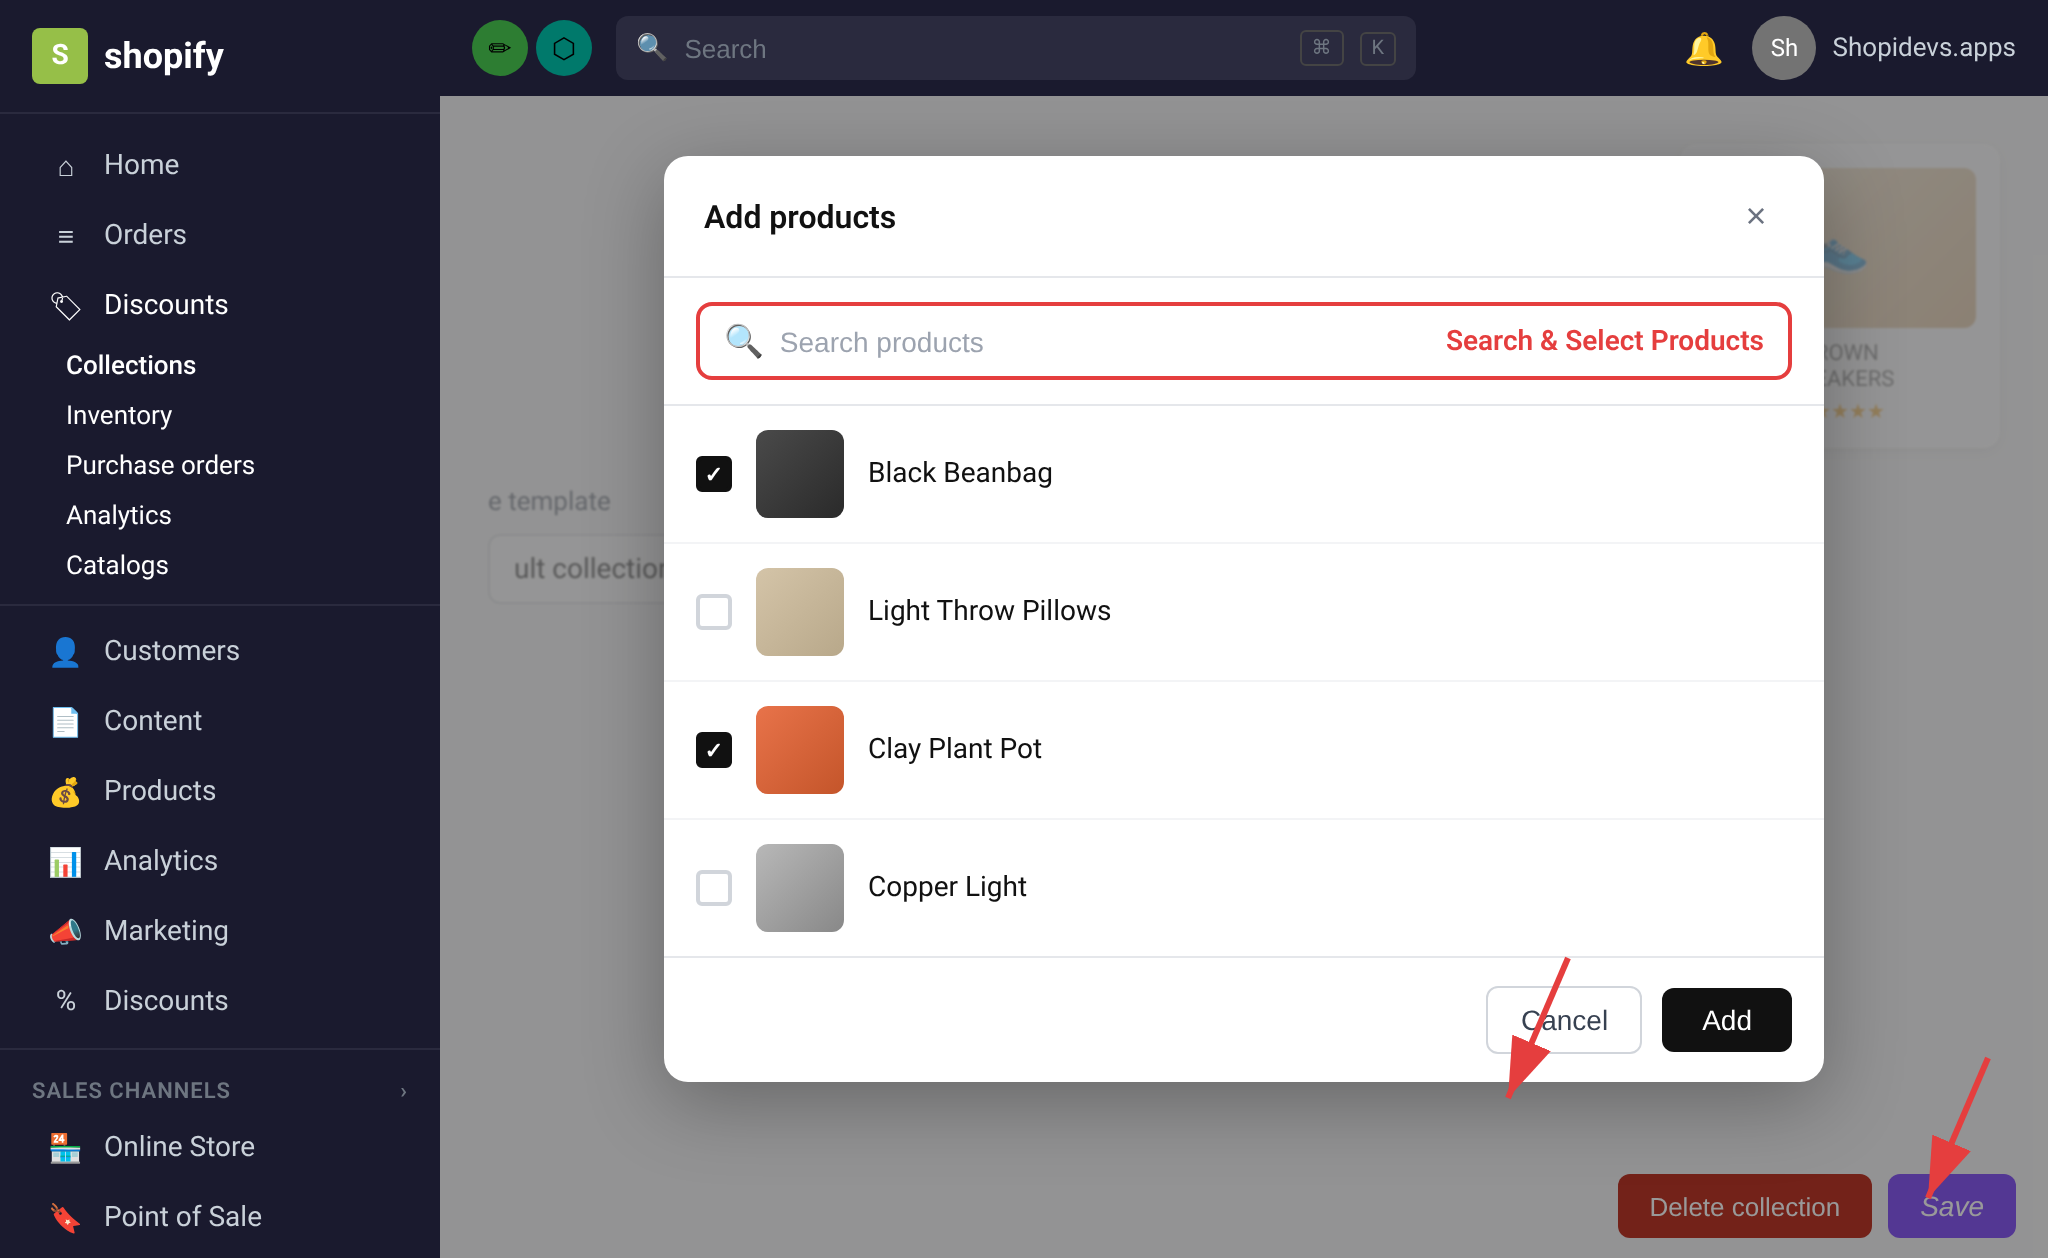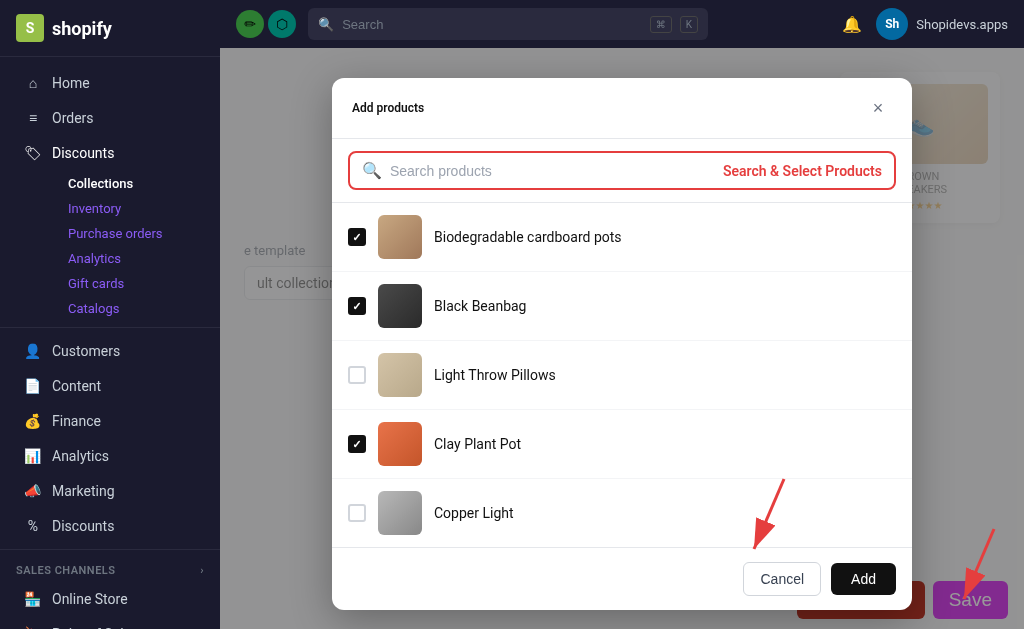--- a/index.html
+++ b/index.html
@@ -7,57 +7,57 @@
 
     
     .sidebar { width: 220px; background: #1a1a2e; height: 100%; display: flex; flex-direction: column; flex-shrink: 0; overflow-y: auto; }
     .sidebar-logo { display: flex; align-items: center; gap: 8px; padding: 14px 16px; border-bottom: 1px solid #2a2a3e; }
     .sidebar-logo-icon { width: 28px; height: 28px; background: #96bf48; border-radius: 4px; display: flex; align-items: center; justify-content: center; color: white; font-weight: bold; font-size: 14px; }
     .sidebar-logo-text { color: white; font-size: 18px; font-weight: 700; }
     .sidebar-nav { flex: 1; padding: 8px 0; }
     .sidebar-item { display: flex; align-items: center; gap: 10px; padding: 8px 16px; color: #c9d1d9; font-size: 14px; cursor: pointer; border-radius: 6px; margin: 1px 8px; }
     .sidebar-item.active { color: white; }
     .sidebar-item .icon { width: 18px; height: 18px; display: flex; align-items: center; justify-content: center; flex-shrink: 0; }
-    .sidebar-sub { padding-left: 42px; margin-left: 18px; }
-    .sidebar-sub-item { display: block; padding: 5px 8px; color: #8b5cf6; font-size: 13px; cursor: pointer; border-radius: 4px; }
+    .sidebar-sub { padding-left: 25px; }
+    .sidebar-sub-item { display: block; padding: 5px 8px; color: #ffffff; font-size: 13px; cursor: pointer; border-radius: 4px; }
     .sidebar-sub-item.active { color: white; font-weight: 500; }
     .sidebar-section-title { padding: 8px 16px 4px; color: #6e7681; font-size: 11px; font-weight: 600; text-transform: uppercase; letter-spacing: 0.5px; display: flex; align-items: center; justify-content: space-between; }
     .sidebar-divider { height: 1px; background: #2a2a3e; margin: 6px 0; }
 
     
     .main { flex: 1; display: flex; flex-direction: column; overflow: hidden; position: relative; }
 
     
     .topbar { height: 48px; background: #1a1a2e; display: flex; align-items: center; padding: 0 16px; gap: 12px; }
     .topbar-search { flex: 1; max-width: 400px; background: #2a2a3e; border-radius: 6px; display: flex; align-items: center; padding: 0 10px; gap: 8px; height: 32px; }
     .topbar-search input { background: transparent; border: none; outline: none; color: #c9d1d9; font-size: 13px; flex: 1; }
     .topbar-search input::placeholder { color: #6e7681; }
     .topbar-icons { display: flex; align-items: center; gap: 8px; margin-left: auto; }
     .topbar-icon-btn { width: 32px; height: 32px; border-radius: 50%; display: flex; align-items: center; justify-content: center; color: #c9d1d9; cursor: pointer; }
-    .topbar-avatar { width: 32px; height: 32px; border-radius: 50%; background: #0369a1; display: flex; align-items: center; justify-content: center; color: white; font-size: 12px; font-weight: 700; }
+    .topbar-avatar { width: 32px; height: 32px; border-radius: 50%; background: #737373; display: flex; align-items: center; justify-content: center; color: white; font-size: 12px; font-weight: 400; }
     .topbar-store { color: #c9d1d9; font-size: 13px; }
     .topbar-ext-icons { display: flex; gap: 4px; }
     .ext-icon { width: 28px; height: 28px; border-radius: 50%; display: flex; align-items: center; justify-content: center; font-size: 14px; }
     .ext-icon.green { background: #2d7d32; }
     .ext-icon.teal { background: #00796b; }
     .kbd { background: #2a2a3e; color: #6e7681; font-size: 10px; padding: 2px 5px; border-radius: 3px; border: 1px solid #444; }
 
     
     .content { flex: 1; background: #f6f6f7; overflow: auto; padding: 24px; position: relative; }
     
     
     .bg-content { position: relative; filter: blur(0.5px); opacity: 0.4; }
 
     
     .modal-overlay { position: absolute; top: 0; left: 0; right: 0; bottom: 0; background: rgba(0,0,0,0.4); z-index: 10; display: flex; align-items: flex-start; justify-content: center; padding-top: 30px; }
 
     
     .modal { background: white; border-radius: 12px; width: 580px; max-height: 570px; display: flex; flex-direction: column; box-shadow: 0 10px 40px rgba(0,0,0,0.3); overflow: hidden; }
     .modal-header { display: flex; align-items: center; justify-content: space-between; padding: 16px 20px; border-bottom: 1px solid #e5e7eb; }
-    .modal-title { font-size: 12px; font-weight: 600; color: #111; }
+    .modal-title { font-size: 16px; font-weight: 600; color: #111; }
     .modal-close { width: 28px; height: 28px; border-radius: 50%; display: flex; align-items: center; justify-content: center; cursor: pointer; color: #6b7280; border: none; background: none; font-size: 18px; }
     .modal-search { padding: 12px 16px; border-bottom: 1px solid #e5e7eb; }
     .modal-search-box { display: flex; align-items: center; gap: 8px; border: 2px solid #e53e3e; border-radius: 8px; padding: 8px 12px; }
     .modal-search-box input { flex: 1; border: none; outline: none; font-size: 14px; color: #374151; }
     .modal-search-box input::placeholder { color: #9ca3af; }
     .modal-search-label { color: #e53e3e; font-size: 14px; font-weight: 600; }
     .modal-list { flex: 1; overflow-y: auto; }
     .product-item { display: flex; align-items: center; gap: 12px; padding: 12px 16px; border-bottom: 1px solid #f3f4f6; cursor: pointer; }
     .product-item:last-child { border-bottom: none; }
     .product-checkbox { width: 18px; height: 18px; border: 2px solid #d1d5db; border-radius: 3px; display: flex; align-items: center; justify-content: center; flex-shrink: 0; background: white; }
@@ -105,35 +105,34 @@
     </div>
     <div class="sidebar-item active">
       <span class="icon">🏷</span>
       <span>Discounts</span>
     </div>
     <div class="sidebar-sub">
       <div class="sidebar-sub-item active">Collections</div>
       <div class="sidebar-sub-item">Inventory</div>
       <div class="sidebar-sub-item">Purchase orders</div>
       <div class="sidebar-sub-item">Analytics</div>
-      <div class="sidebar-sub-item">Gift cards</div>
       <div class="sidebar-sub-item">Catalogs</div>
     </div>
     <div class="sidebar-divider"></div>
     <div class="sidebar-item">
       <span class="icon">👤</span>
       <span>Customers</span>
     </div>
     <div class="sidebar-item">
       <span class="icon">📄</span>
       <span>Content</span>
     </div>
     <div class="sidebar-item">
       <span class="icon">💰</span>
-      <span>Finance</span>
+      <span>Products</span>
     </div>
     <div class="sidebar-item">
       <span class="icon">📊</span>
       <span>Analytics</span>
     </div>
     <div class="sidebar-item">
       <span class="icon">📣</span>
       <span>Marketing</span>
     </div>
     <div class="sidebar-item">
@@ -209,25 +208,20 @@
         <div class="modal-search">
           <div class="modal-search-box">
             <span style="color:#9ca3af;">🔍</span>
             <input type="text" style="border: none; outline: none; font-size: 14px; flex: 1 1 0%;" placeholder="Search products">
             <span class="modal-search-label">Search &amp; Select Products</span>
           </div>
         </div>
 
         <div class="modal-list">
 
-        <div class="product-item">
-              <div class="product-checkbox checked"></div>
-              <div class="product-img img-cardboard"></div>
-              <span class="product-name">Biodegradable cardboard pots</span>
-            </div>
             <div class="product-item">
               <div class="product-checkbox checked"></div>
               <div class="product-img img-beanbag"></div>
               <span class="product-name">Black Beanbag</span>
             </div>
             <div class="product-item">
               <div class="product-checkbox"></div>
               <div class="product-img img-pillow"></div>
               <span class="product-name">Light Throw Pillows</span>
             </div>
@@ -264,15 +258,15 @@
         <marker id="arrowhead2" markerWidth="10" markerHeight="7" refX="10" refY="3.5" orient="auto">
           <polygon points="0 0, 10 3.5, 0 7" fill="#e53e3e"></polygon>
         </marker>
       </defs>
       <line x1="60" y1="10" x2="30" y2="80" stroke="#e53e3e" stroke-width="3" marker-end="url(#arrowhead2)"></line>
     </svg>
   </div>
 
   <div style="position:absolute;bottom:0;right:0;display:flex;gap:8px;padding:10px 16px;z-index:5;">
     <button style="padding:8px 16px;background:#c0392b;color:white;border:none;border-radius:6px;font-size:13px;cursor:pointer;font-weight:500;">Delete collection</button>
-    <button style="padding:8px 16px;background:#d946ef;color:white;border:none;border-radius:6px;font-size:19px;cursor:pointer;font-weight:500;">Save</button>
+    <button style="padding:8px 16px;background:#8b5cf6;color:white;border:none;border-radius:6px;font-size:14px;cursor:pointer;font-weight:500;font-style:italic;">Save</button>
   </div>
 </div>
 
 </body></html>

